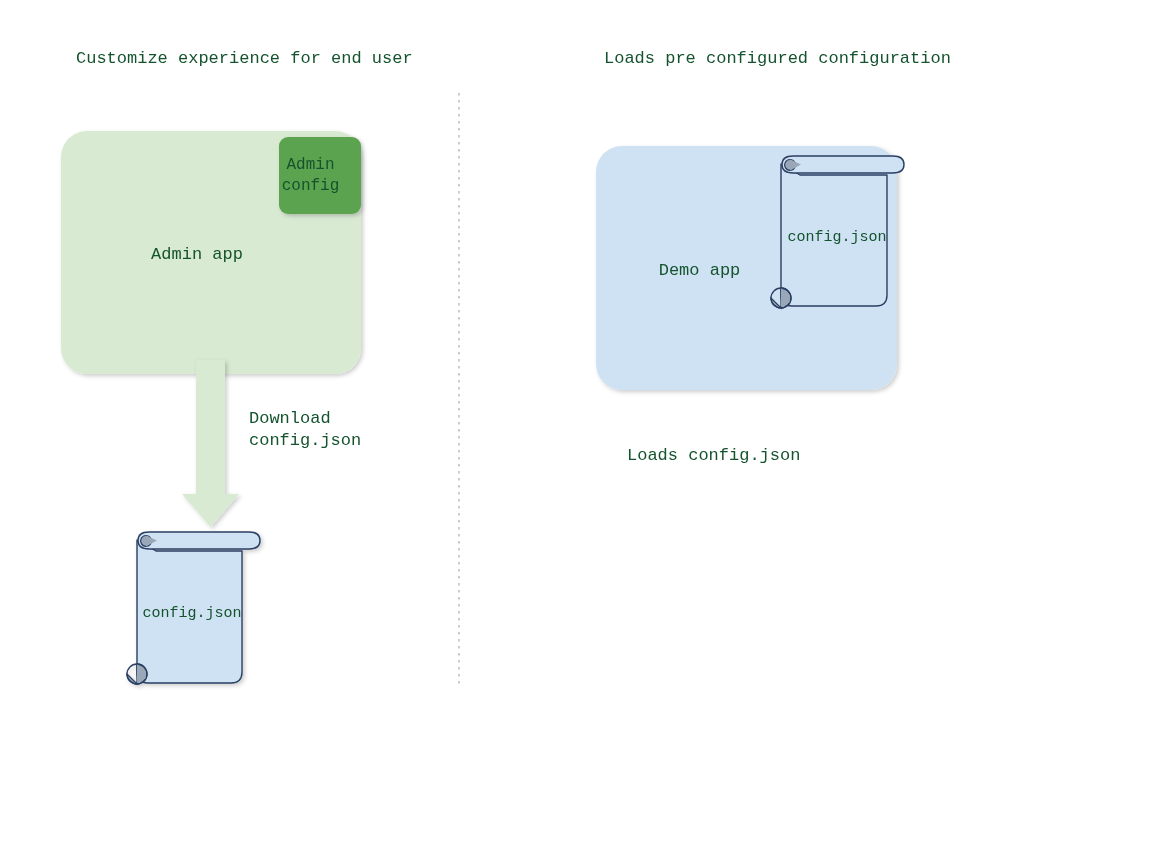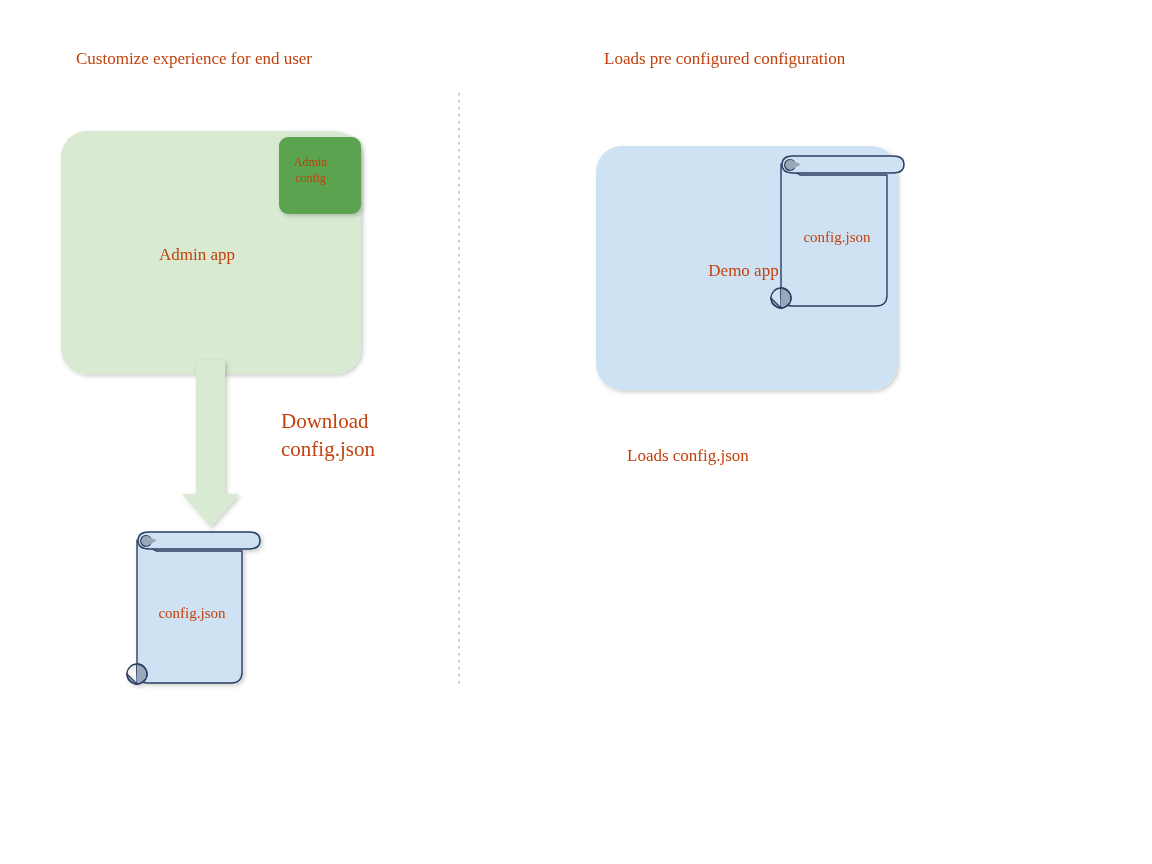--- a/index.html
+++ b/index.html
@@ -16,50 +16,49 @@
     overflow: hidden;
   }
   #canvas {
     position: absolute;
     left: 0; top: 0;
     width: 1152px;
     height: 864px;
   }
   .lbl {
     position: absolute;
-    font-family: Liberation Serif, serif;
-    color: #c2410c;
+    font-family: Liberation Mono, monospace;
+    color: #14532d;
     white-space: pre;
     line-height: 1.32;
   }
   
   .col-title {
     font-size: 17px;
     text-align: left;
   }
   #title-left  { left: 76px;  top: 48px; }
   #title-right { left: 604px; top: 48px; }
   .app-label {
     font-size: 17px;
     text-align: center;
   }
   #admin-app-label { left: 61px; top: 244px; width: 272px; }
-  #demo-app-label  { left: 596px; top: 260px; width: 207px; padding-left: 44px; }
+  #demo-app-label  { left: 596px; top: 260px; width: 207px; }
   #admin-panel-label {
     left: 279px; top: 155px;
     width: 63px;
-    font-size: 12px;
+    font-size: 16px;
     text-align: center;
   }
 
   
   #download-label {
     left: 249px; top: 408px;
-    font-size: 21px;
-    margin-left: 32px;
+    font-size: 17px;
   }
   #loads-label {
     left: 627px; top: 445px;
     font-size: 17px;
   }
 
   
   .scroll-text {
     font-size: 15px;
     text-align: center;

